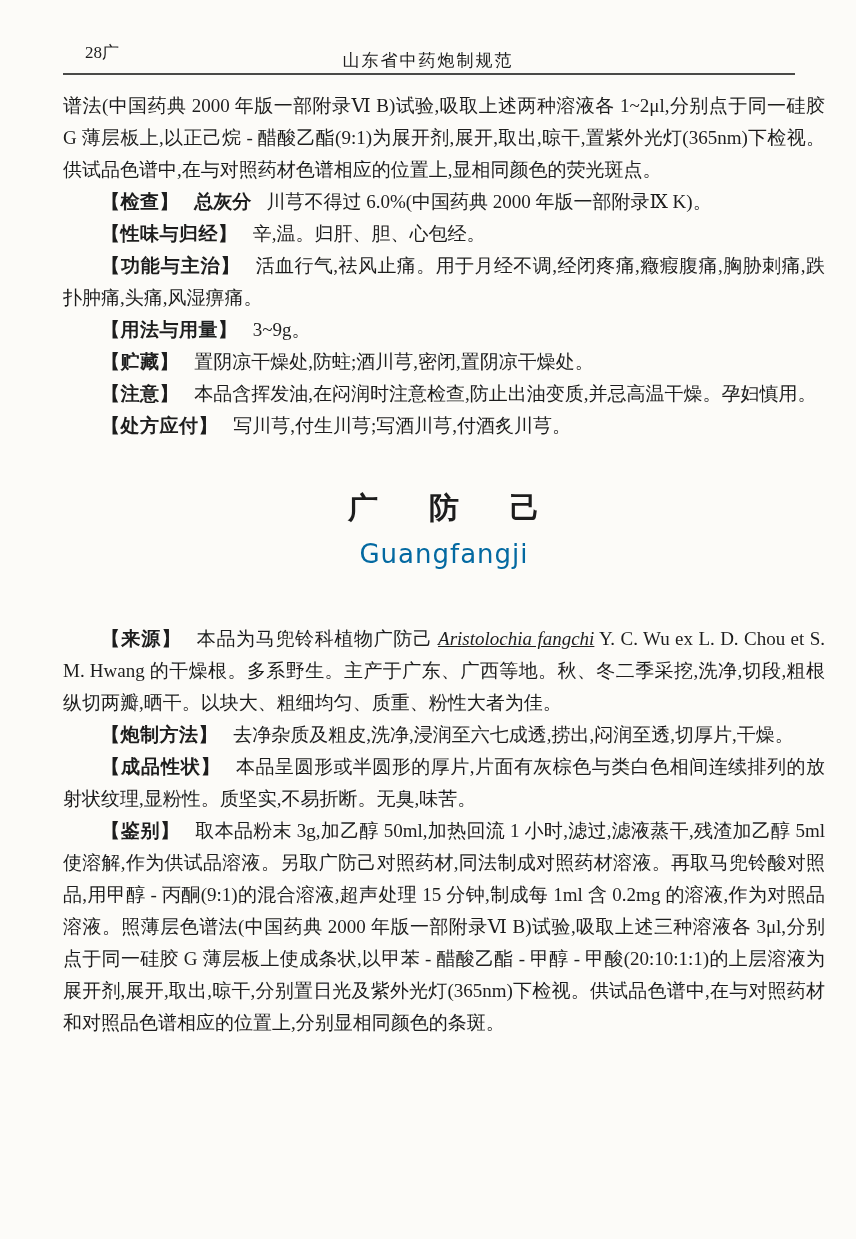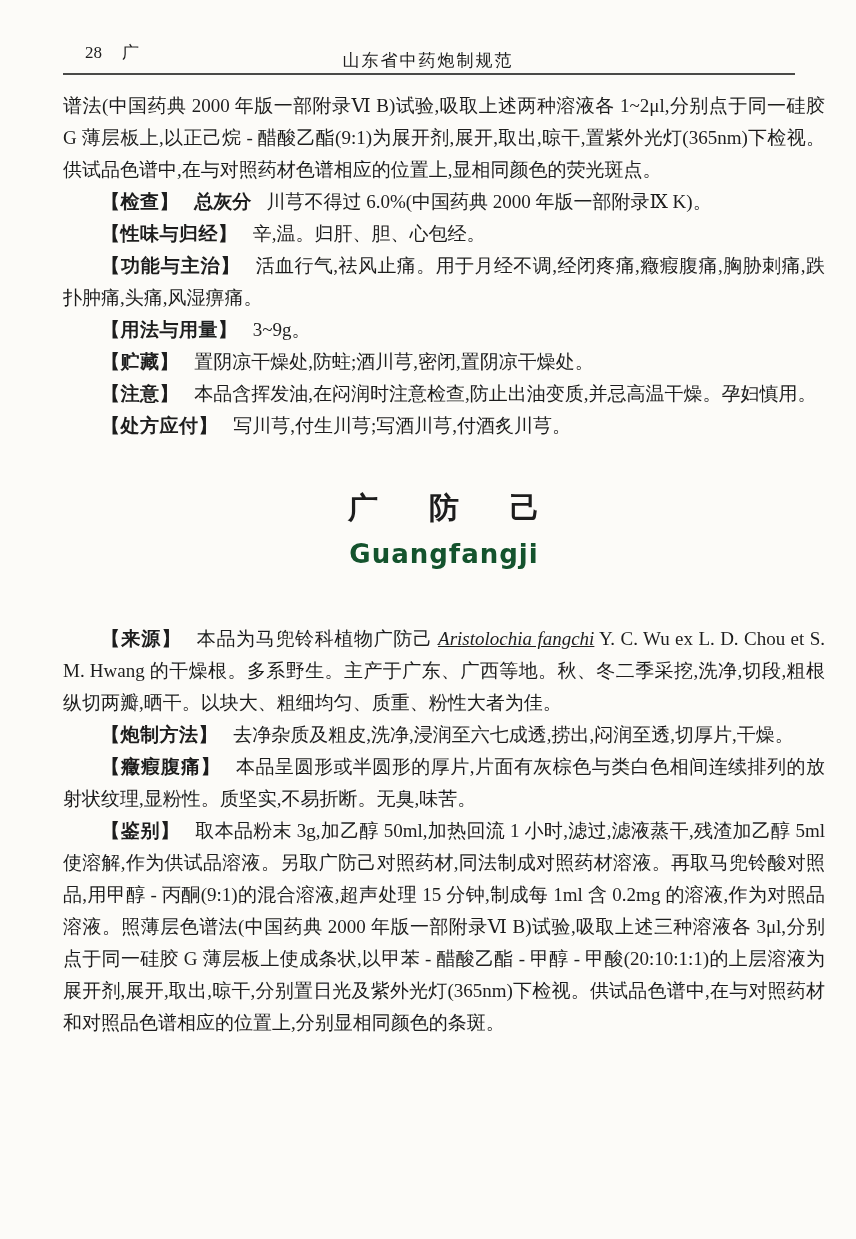--- a/index.html
+++ b/index.html
@@ -24,21 +24,20 @@
     padding: 40px 61px 0 63px;
     height: 26px;
     font-size: 17px;
     line-height: 26px;
   }
   .header-left {
     position: absolute;
     left: 85px;
     top: 40px;
     display: flex;
-    gap: 20px;
     align-items: baseline;
   }
   .header-title {
     position: absolute;
     left: 0;
     right: 0;
     top: 48px;
     text-align: center;
     letter-spacing: 2px;
   }
@@ -89,24 +88,24 @@
     font-weight: 700;
     line-height: 40px;
     letter-spacing: 1.7em;
     text-indent: 1.7em;
     white-space: nowrap;
   }
   .gfj-pinyin {
     margin-top: 9px;
     font-family: "DejaVu Sans", "Liberation Sans", sans-serif;
     font-size: 26px;
-    font-weight: 700;
+    font-weight: 400;
     line-height: 34px;
     letter-spacing: 1px;
-    color: #14532d;
+    color: #0369a1;
   }
 </style>
 </head>
 <body>
 
 <div class="page">
 
   <header class="page-header">
     <div class="header-left">
       <span>28</span>
@@ -159,21 +158,21 @@
 
       <p class="para">
         <span class="entry-label">【来源】</span><span>本品为马兜铃科植物广防己 </span><span class="latin">Aristolochia fangchi</span><span> Y. C. Wu ex L. D. Chou et S. M. Hwang 的干燥根。多系野生。主产于广东、广西等地。秋、冬二季采挖,洗净,切段,粗根纵切两瓣,晒干。以块大、粗细均匀、质重、粉性大者为佳。</span>
       </p>
 
       <p class="para">
         <span class="entry-label">【炮制方法】</span><span>去净杂质及粗皮,洗净,浸润至六七成透,捞出,闷润至透,切厚片,干燥。</span>
       </p>
 
       <p class="para">
-        <span class="entry-label">【癥瘕腹痛】</span><span>本品呈圆形或半圆形的厚片,片面有灰棕色与类白色相间连续排列的放射状纹理,显粉性。质坚实,不易折断。无臭,味苦。</span>
+        <span class="entry-label">【成品性状】</span><span>本品呈圆形或半圆形的厚片,片面有灰棕色与类白色相间连续排列的放射状纹理,显粉性。质坚实,不易折断。无臭,味苦。</span>
       </p>
 
       <p class="para">
         <span class="entry-label">【鉴别】</span><span>取本品粉末 3g,加乙醇 50ml,加热回流 1 小时,滤过,滤液蒸干,残渣加乙醇 5ml 使溶解,作为供试品溶液。另取广防己对照药材,同法制成对照药材溶液。再取马兜铃酸对照品,用甲醇 - 丙酮(9:1)的混合溶液,超声处理 15 分钟,制成每 1ml 含 0.2mg 的溶液,作为对照品溶液。照薄层色谱法(中国药典 2000 年版一部附录Ⅵ B)试验,吸取上述三种溶液各 3μl,分别点于同一硅胶 G 薄层板上使成条状,以甲苯 - 醋酸乙酯 - 甲醇 - 甲酸(20:10:1:1)的上层溶液为展开剂,展开,取出,晾干,分别置日光及紫外光灯(365nm)下检视。供试品色谱中,在与对照药材和对照品色谱相应的位置上,分别显相同颜色的条斑。</span>
       </p>
     </section>
 
   </main>
 </div>
 

